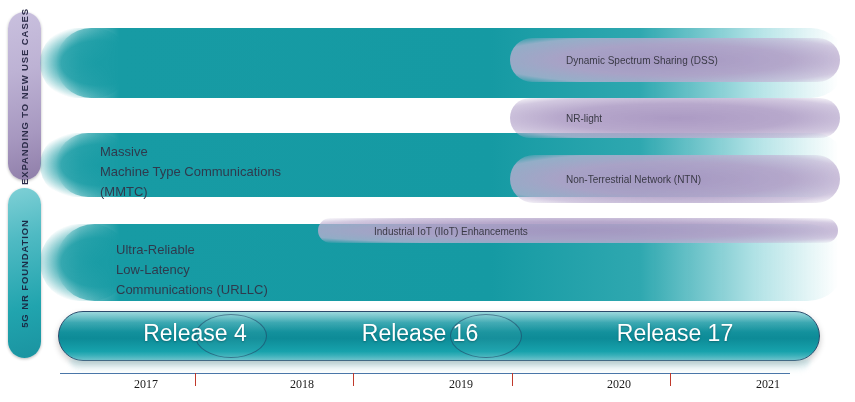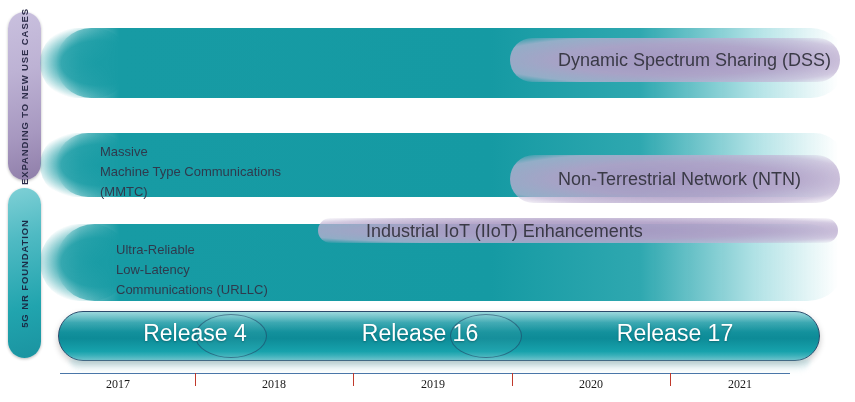--- a/index.html
+++ b/index.html
@@ -100,25 +100,25 @@
     z-index: 5;
     background: radial-gradient(ellipse at 50% 50%,
         rgba(168,150,193,.96) 0%,
         rgba(178,162,200,.93) 50%,
         rgba(193,180,212,.72) 80%,
         rgba(205,195,222,0) 100%);
     filter: blur(0.6px);
   }
   .purplepill .pp-label {
     position: absolute;
-    left: 48px;
+    left: 56px;
     top: 50%;
     transform: translateY(-50%);
     color: #3a3a46;
-    font-size: 18px;
+    font-size: 10px;
     white-space: nowrap;
     filter: blur(0);
   }
   #pill-dss   { left: 510px; top: 38px;  width: 330px; height: 44px; }
   #pill-nrl   { left: 510px; top: 98px;  width: 330px; height: 40px; }
   #pill-ntn   { left: 510px; top: 155px; width: 330px; height: 48px; }
   #pill-iiot  { left: 318px; top: 218px; width: 520px; height: 25px; }
 
   
   #release-bar {
@@ -186,21 +186,21 @@
     top: 373px;
     width: 0; height: 13px;
     border-left: 1.4px solid #c0392b;
   }
   .year {
     position: absolute;
     top: 377px;
     font-family: "Liberation Serif", serif;
     font-size: 12px;
     color: #1a1a1a;
-    text-align: center;
+    text-align: right;
     width: 80px;
   }
 </style>
 </head>
 <body>
 
 <div id="canvas">
 
   <div class="vpill" id="pill-expanding">
     <span class="vlabel">EXPANDING TO NEW USE CASES</span>
@@ -216,20 +216,23 @@
 Machine Type Communications
 (MMTC)</div>
 
   <div class="tealbar" id="bar-urllc"></div>
   <div class="bar-text" id="text-urllc">Ultra-Reliable
 Low-Latency
 Communications (URLLC)</div>
 
   <div class="purplepill" id="pill-dss">
     <span class="pp-label">Dynamic Spectrum  Sharing (DSS)</span>
+  </div>
+  <div class="purplepill" id="pill-nrl">
+    <span class="pp-label">NR-light</span>
   </div>
   <div class="purplepill" id="pill-ntn">
     <span class="pp-label">Non-Terrestrial Network  (NTN)</span>
   </div>
   <div class="purplepill" id="pill-iiot">
     <span class="pp-label">Industrial IoT (IIoT) Enhancements</span>
   </div>
 
   <div id="release-bar"></div>
   <div id="release-reflection"></div>

